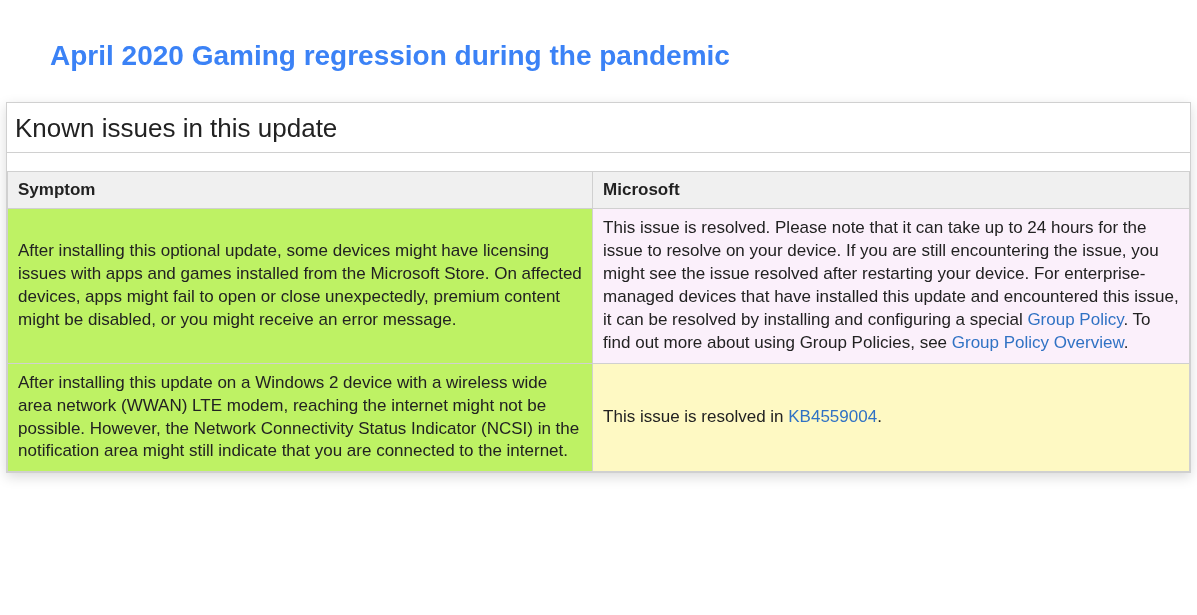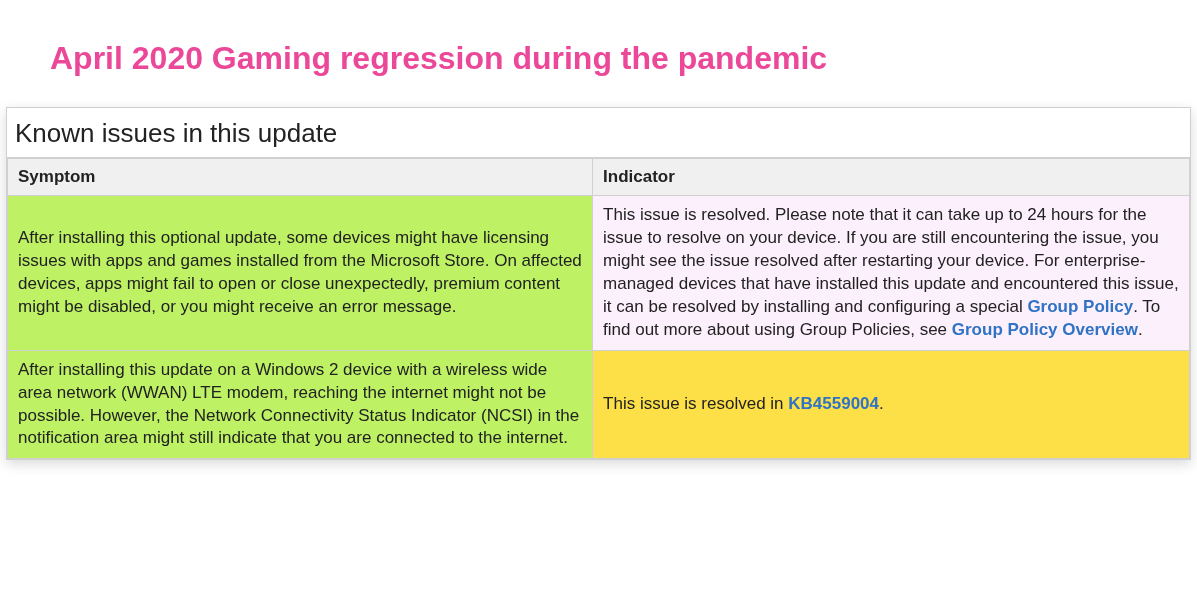--- a/index.html
+++ b/index.html
@@ -8,43 +8,43 @@
       box-sizing: border-box;
     }
     body {
       font-family: 'Segoe UI', Tahoma, Geneva, Verdana, sans-serif;
       background: #fff;
       width: 1197px;
       height: 615px;
       overflow: hidden;
     }
     .page-title {
-      font-size: 32px;
+      font-size: 28px;
       font-weight: 600;
-      color: #ec4899;
+      color: #3b82f6;
       padding: 40px 50px 30px 50px;
     }
     .panel {
       margin: 0 6px;
       border: 1px solid #d0d0d0;
       box-shadow: 0 4px 12px rgba(0,0,0,0.15);
       background: #fff;
     }
     .panel-heading {
       font-size: 26px;
       font-weight: 400;
       color: #222;
       padding: 10px 28px 8px 8px;
       border-bottom: 1px solid #d0d0d0;
     }
     table {
       width: 100%;
       border-collapse: collapse;
       table-layout: fixed;
-      margin-top: 0;
+      margin-top: 18px;
       border-radius: 6px;
     }
     th {
       text-align: left;
       font-weight: 600;
       font-size: 17px;
       color: #222;
       background: #f0f0f0;
       border: 1px solid #d0d0d0;
       padding: 8px 10px;
@@ -54,50 +54,49 @@
       font-size: 17px;
       line-height: 1.35;
       color: #222;
       border: 1px solid #d0d0d0;
       padding: 8px 10px;
     }
     td.symptom {
       background: #bef264;
     }
     td.workaround {
-      background: #fde047;
+      background: #fef9c3;
     }
     td.highlight {
       background: #fbf0fb;
     }
     a.inline-link {
       color: #3072c4;
       text-decoration: none;
-      font-weight: bold;
     }
     .col-symptom { width: 49.5%; }
     .col-workaround { width: 50.5%; }
   </style>
 </head>
 <body>
 
 <h1 class="page-title">April 2020 Gaming regression during the pandemic</h1>
 
 <div class="panel">
   <h2 class="panel-heading">Known issues in this update</h2>
 
   <table>
     <colgroup>
       <col class="col-symptom">
       <col class="col-workaround">
     </colgroup>
     <thead>
       <tr>
         <th>Symptom</th>
-        <th>Indicator</th>
+        <th>Microsoft</th>
       </tr>
     </thead>
     <tbody>
       <tr>
         <td class="symptom">After installing this optional update, some devices might have licensing issues with apps and games installed from the Microsoft Store. On affected devices, apps might fail to open or close unexpectedly, premium content might be disabled, or you might receive an error message.</td>
         <td class="workaround highlight">
           <span>This issue is resolved. Please note that it can take up to 24 hours for the issue to resolve on your device. If you are still encountering the issue, you might see the issue resolved after restarting your device. For enterprise-managed devices that have installed this update and encountered this issue, it can be resolved by installing and configuring a special </span><a href="#" class="inline-link">Group Policy</a><span>. To find out more about using Group Policies, see </span><a href="#" class="inline-link">Group Policy Overview</a><span>.</span>
         </td>
       </tr>
       <tr>

